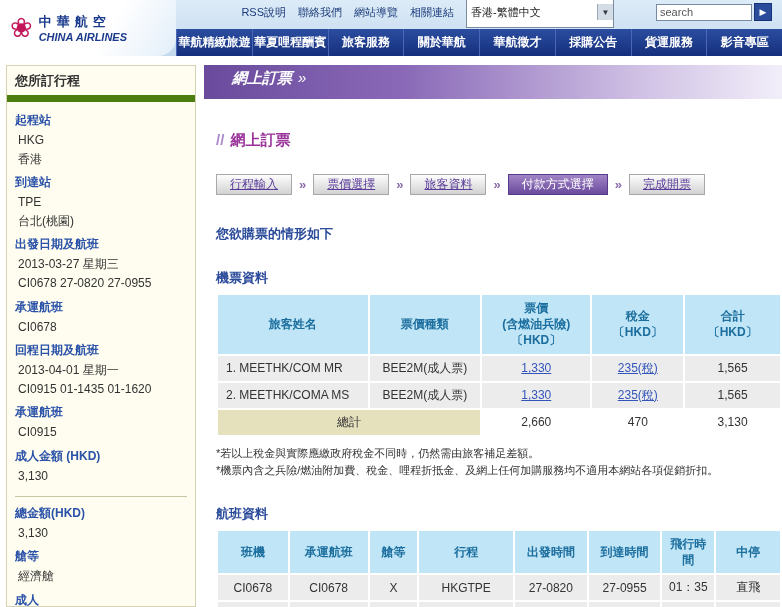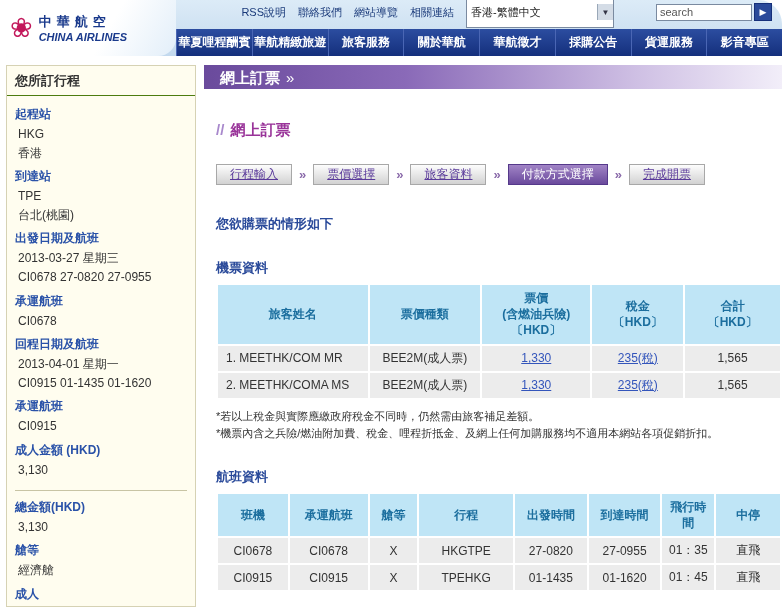--- a/index.html
+++ b/index.html
@@ -1,21 +1,21 @@
 <!DOCTYPE html>
 <html><head>
 <meta charset="utf-8">
 <style>
   * { margin:0; padding:0; box-sizing:border-box; }
   html,body { width:782px; height:607px; overflow:hidden;
     font-family:"Liberation Sans","DejaVu Sans",sans-serif; background:#fff; }
 
   
   .header { position:relative; height:56px;
-    background:linear-gradient(#dcebf7,#c3d9ee);border-radius:24px; }
+    background:linear-gradient(#dcebf7,#c3d9ee); }
   .topbar { height:24px; display:flex; align-items:center;
     justify-content:flex-end; padding-right:10px; gap:12px; }
   .toplink { font-size:11px; color:#1a3a7a; cursor:pointer; }
   .lang-select { width:148px; height:32px; background:#fff;
     border:1px solid #7a8aa0; display:flex; align-items:center;
     font-size:11px; color:#222; cursor:pointer; }
   .lang-select .lbl { flex:1; padding-left:4px; }
   .lang-select .arrow { width:16px; height:16px; background:#d4dce6;
     border-left:1px solid #9aa8b8; font-size:8px; color:#334;
     display:flex; align-items:center; justify-content:center; }
@@ -43,33 +43,33 @@
   .nav-item { flex:1; color:#fff; font-size:12px; font-weight:bold;
     text-align:center; line-height:27px; border-left:1px solid #4a66b4;
     cursor:pointer; white-space:nowrap; }
 
   
   .content { display:flex; height:551px; padding:9px 0 0 6px; }
 
   .sidebar { width:190px; background:#fffdef; border:1px solid #d6d2b4;
     font-size:12px; overflow:hidden; }
   .sidebar-title { padding:6px 8px 5px; font-size:13px; font-weight:bold;
-    color:#333; border-bottom:1px solid #4d7c0f; }
+    color:#333; border-bottom:7px solid #4d7c0f; }
   .sb-body { padding:4px 8px; }
   .sb-group { margin-top:6px; }
   .sb-group.divided { border-top:1px solid #c8c4a4; margin-top:10px;
     padding-top:8px; }
   .sb-label { color:#2a52a8; font-weight:bold; margin-bottom:2px; }
   .sb-values { color:#333; white-space:pre-line; line-height:1.55;
     padding-left:3px; }
 
   .main { flex:1; margin-left:8px; }
-  .banner { height:24px; line-height:26px; padding-left:16px;
+  .banner { height:34px; line-height:26px; padding-left:28px;
     color:#fff; font-size:15px; font-weight:bold;
-    background:linear-gradient(90deg,#6a4a9c,#8a6ab8 35%,#cfc0e4 75%,#f2eef9); }
+    background:linear-gradient(90deg,#6a4a9c,#8a6ab8 35%,#cfc0e4 75%,#f2eef9);font-style:italic; }
   .banner .chev { margin-left:6px; font-weight:normal; }
 
   .section-title { margin:32px 0 13px 12px; font-size:15px; font-weight:bold; }
   .section-title .slashes { color:#a888cc; margin-right:2px; }
   .section-title .txt { color:#993399; }
 
   .steps { display:flex; align-items:center; gap:7px; margin:24px 0 0 12px; }
   .step { height:21px; line-height:19px; padding:0 13px; font-size:12px;
     background:linear-gradient(#fdfdfd,#d2d2d2); border:1px solid #a8a8a8;
     color:#5a3a9a; text-decoration:underline; cursor:pointer;
@@ -119,22 +119,22 @@
 
   <div class="logo">
     <span class="flower">❀</span>
     <span class="logo-text">
       <span class="logo-cn">中華航空</span>
       <span class="logo-en">CHINA AIRLINES</span>
     </span>
   </div>
 
   <div class="navbar">
+    <div class="nav-item">華航精緻旅遊</div>
     <div class="nav-item">華夏哩程酬賓</div>
-    <div class="nav-item">華航精緻旅遊</div>
     <div class="nav-item">旅客服務</div>
     <div class="nav-item">關於華航</div>
     <div class="nav-item">華航徵才</div>
     <div class="nav-item">採購公告</div>
     <div class="nav-item">貨運服務</div>
     <div class="nav-item">影音專區</div>
   </div>
 </div>
 
 <div class="content">
@@ -236,20 +236,26 @@
         <td><a>235(稅)</a></td>
         <td>1,565</td>
       </tr>
       <tr>
         <td class="name">2. MEETHK/COMA MS</td>
         <td>BEE2M(成人票)</td>
         <td><a>1,330</a></td>
         <td><a>235(稅)</a></td>
         <td>1,565</td>
       </tr>
+      <tr class="total">
+        <td class="tlabel" colspan="2">總計</td>
+        <td>2,660</td>
+        <td>470</td>
+        <td>3,130</td>
+      </tr>
     </tbody>
       </table>
 
     <div class="notes">
       <div>*若以上稅金與實際應繳政府稅金不同時，仍然需由旅客補足差額。</div>
       <div>*機票內含之兵險/燃油附加費、稅金、哩程折抵金、及網上任何加購服務均不適用本網站各項促銷折扣。</div>
     </div>
 
     <div class="tbl-title">航班資料</div>
 

